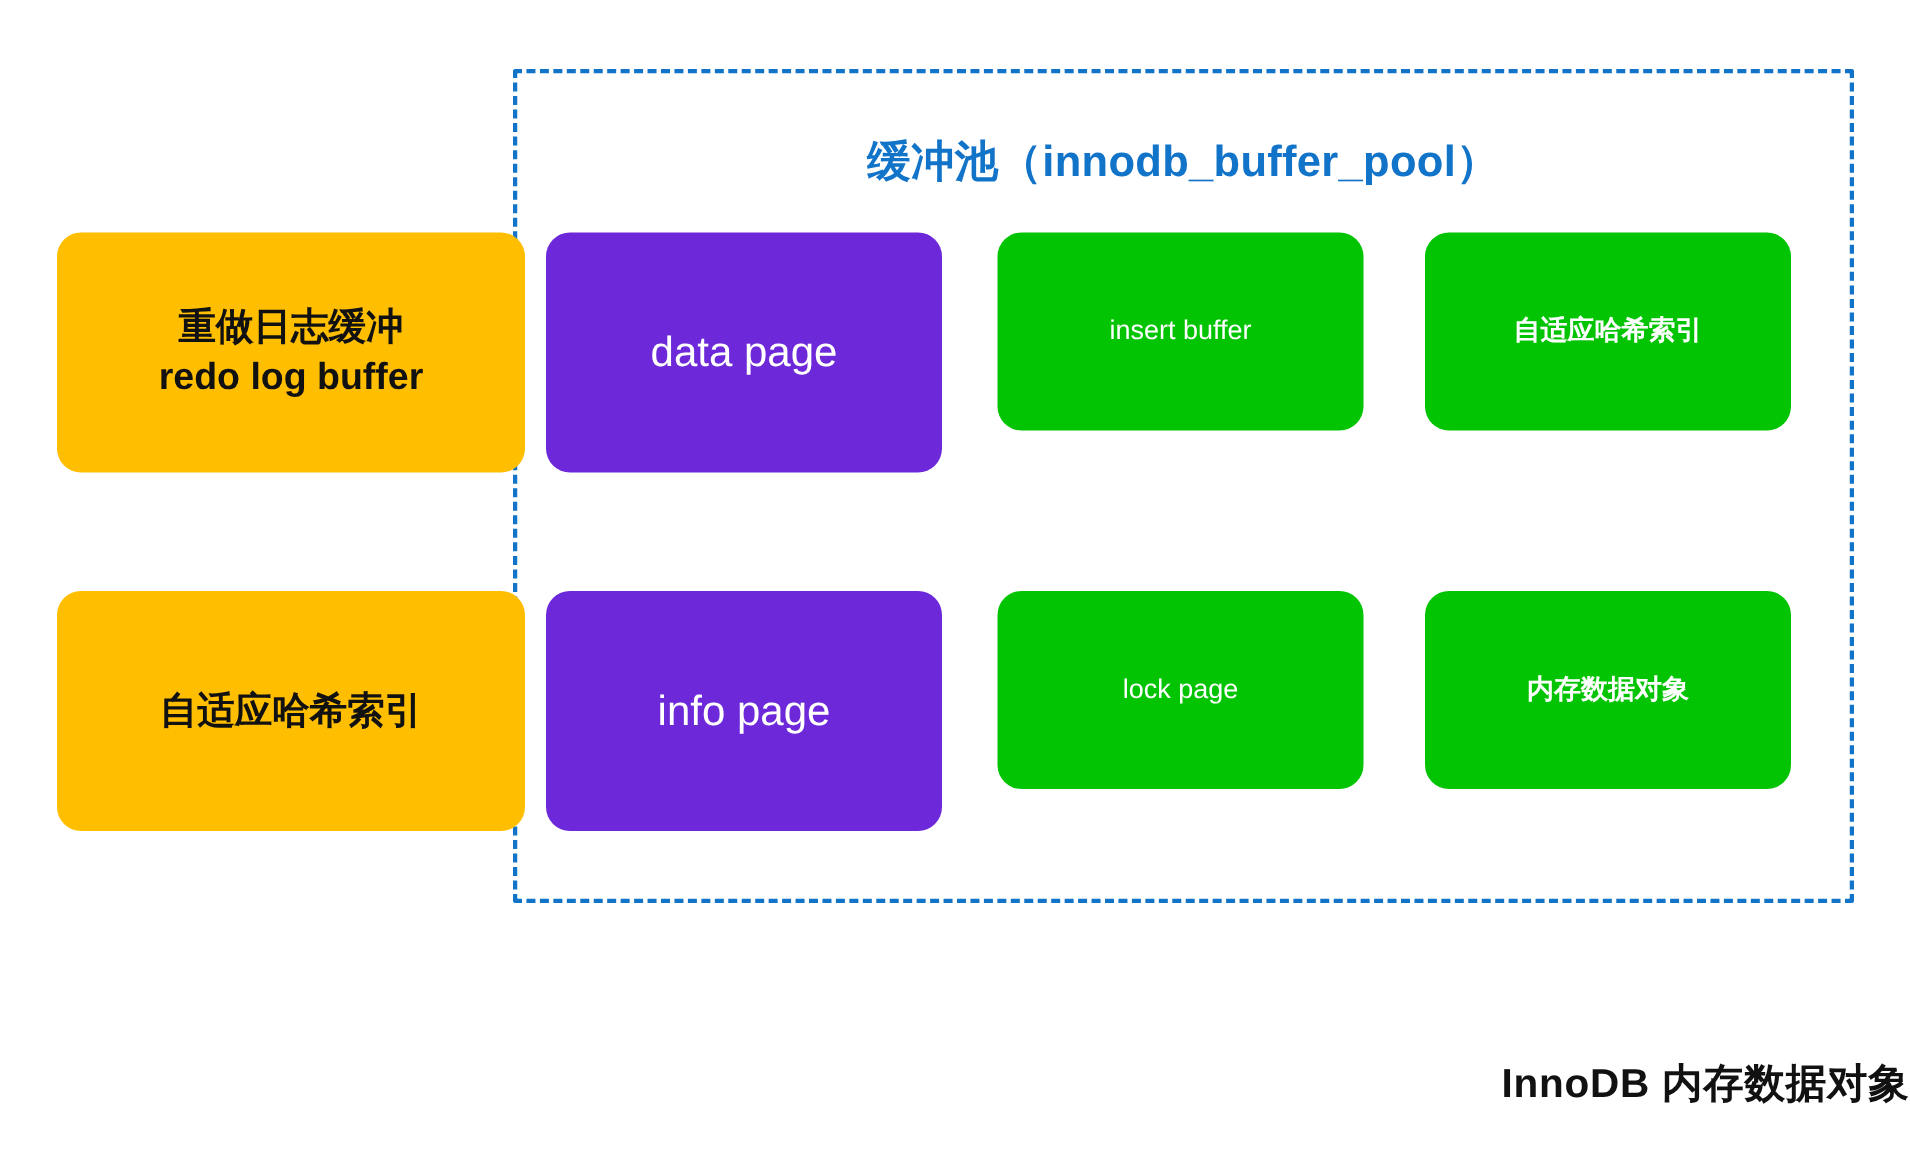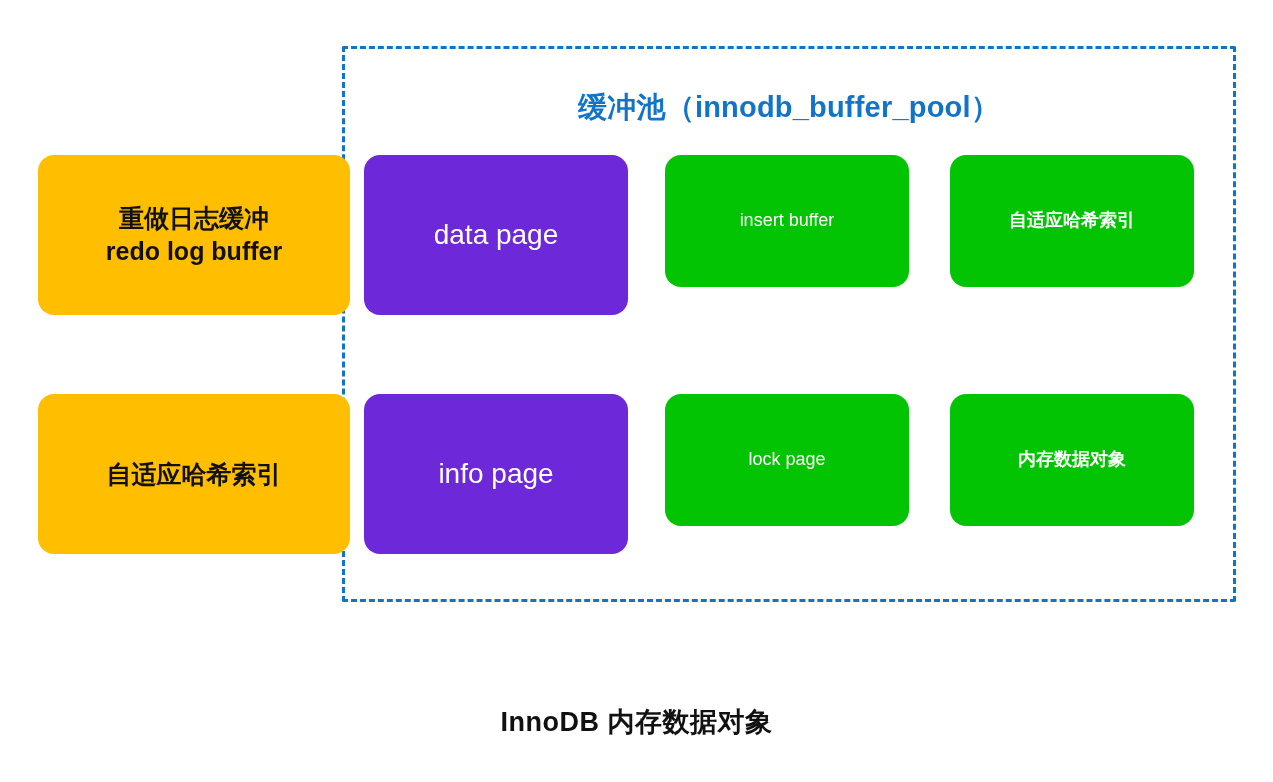--- a/index.html
+++ b/index.html
@@ -97,21 +97,21 @@
     font-size: 29px;
     letter-spacing: 0.2px;
   }
 
   
   #diagram-caption {
     position: absolute;
     left: 0;
     top: 704px;
     width: 1273px;
-    text-align: center;
+    text-align: right;
     color: #111111;
     font-weight: bold;
     font-size: 27px;
     letter-spacing: 0.5px;
   }
 </style>
 </head>
 <body>
 
 <div id="buffer-pool-container"></div>

